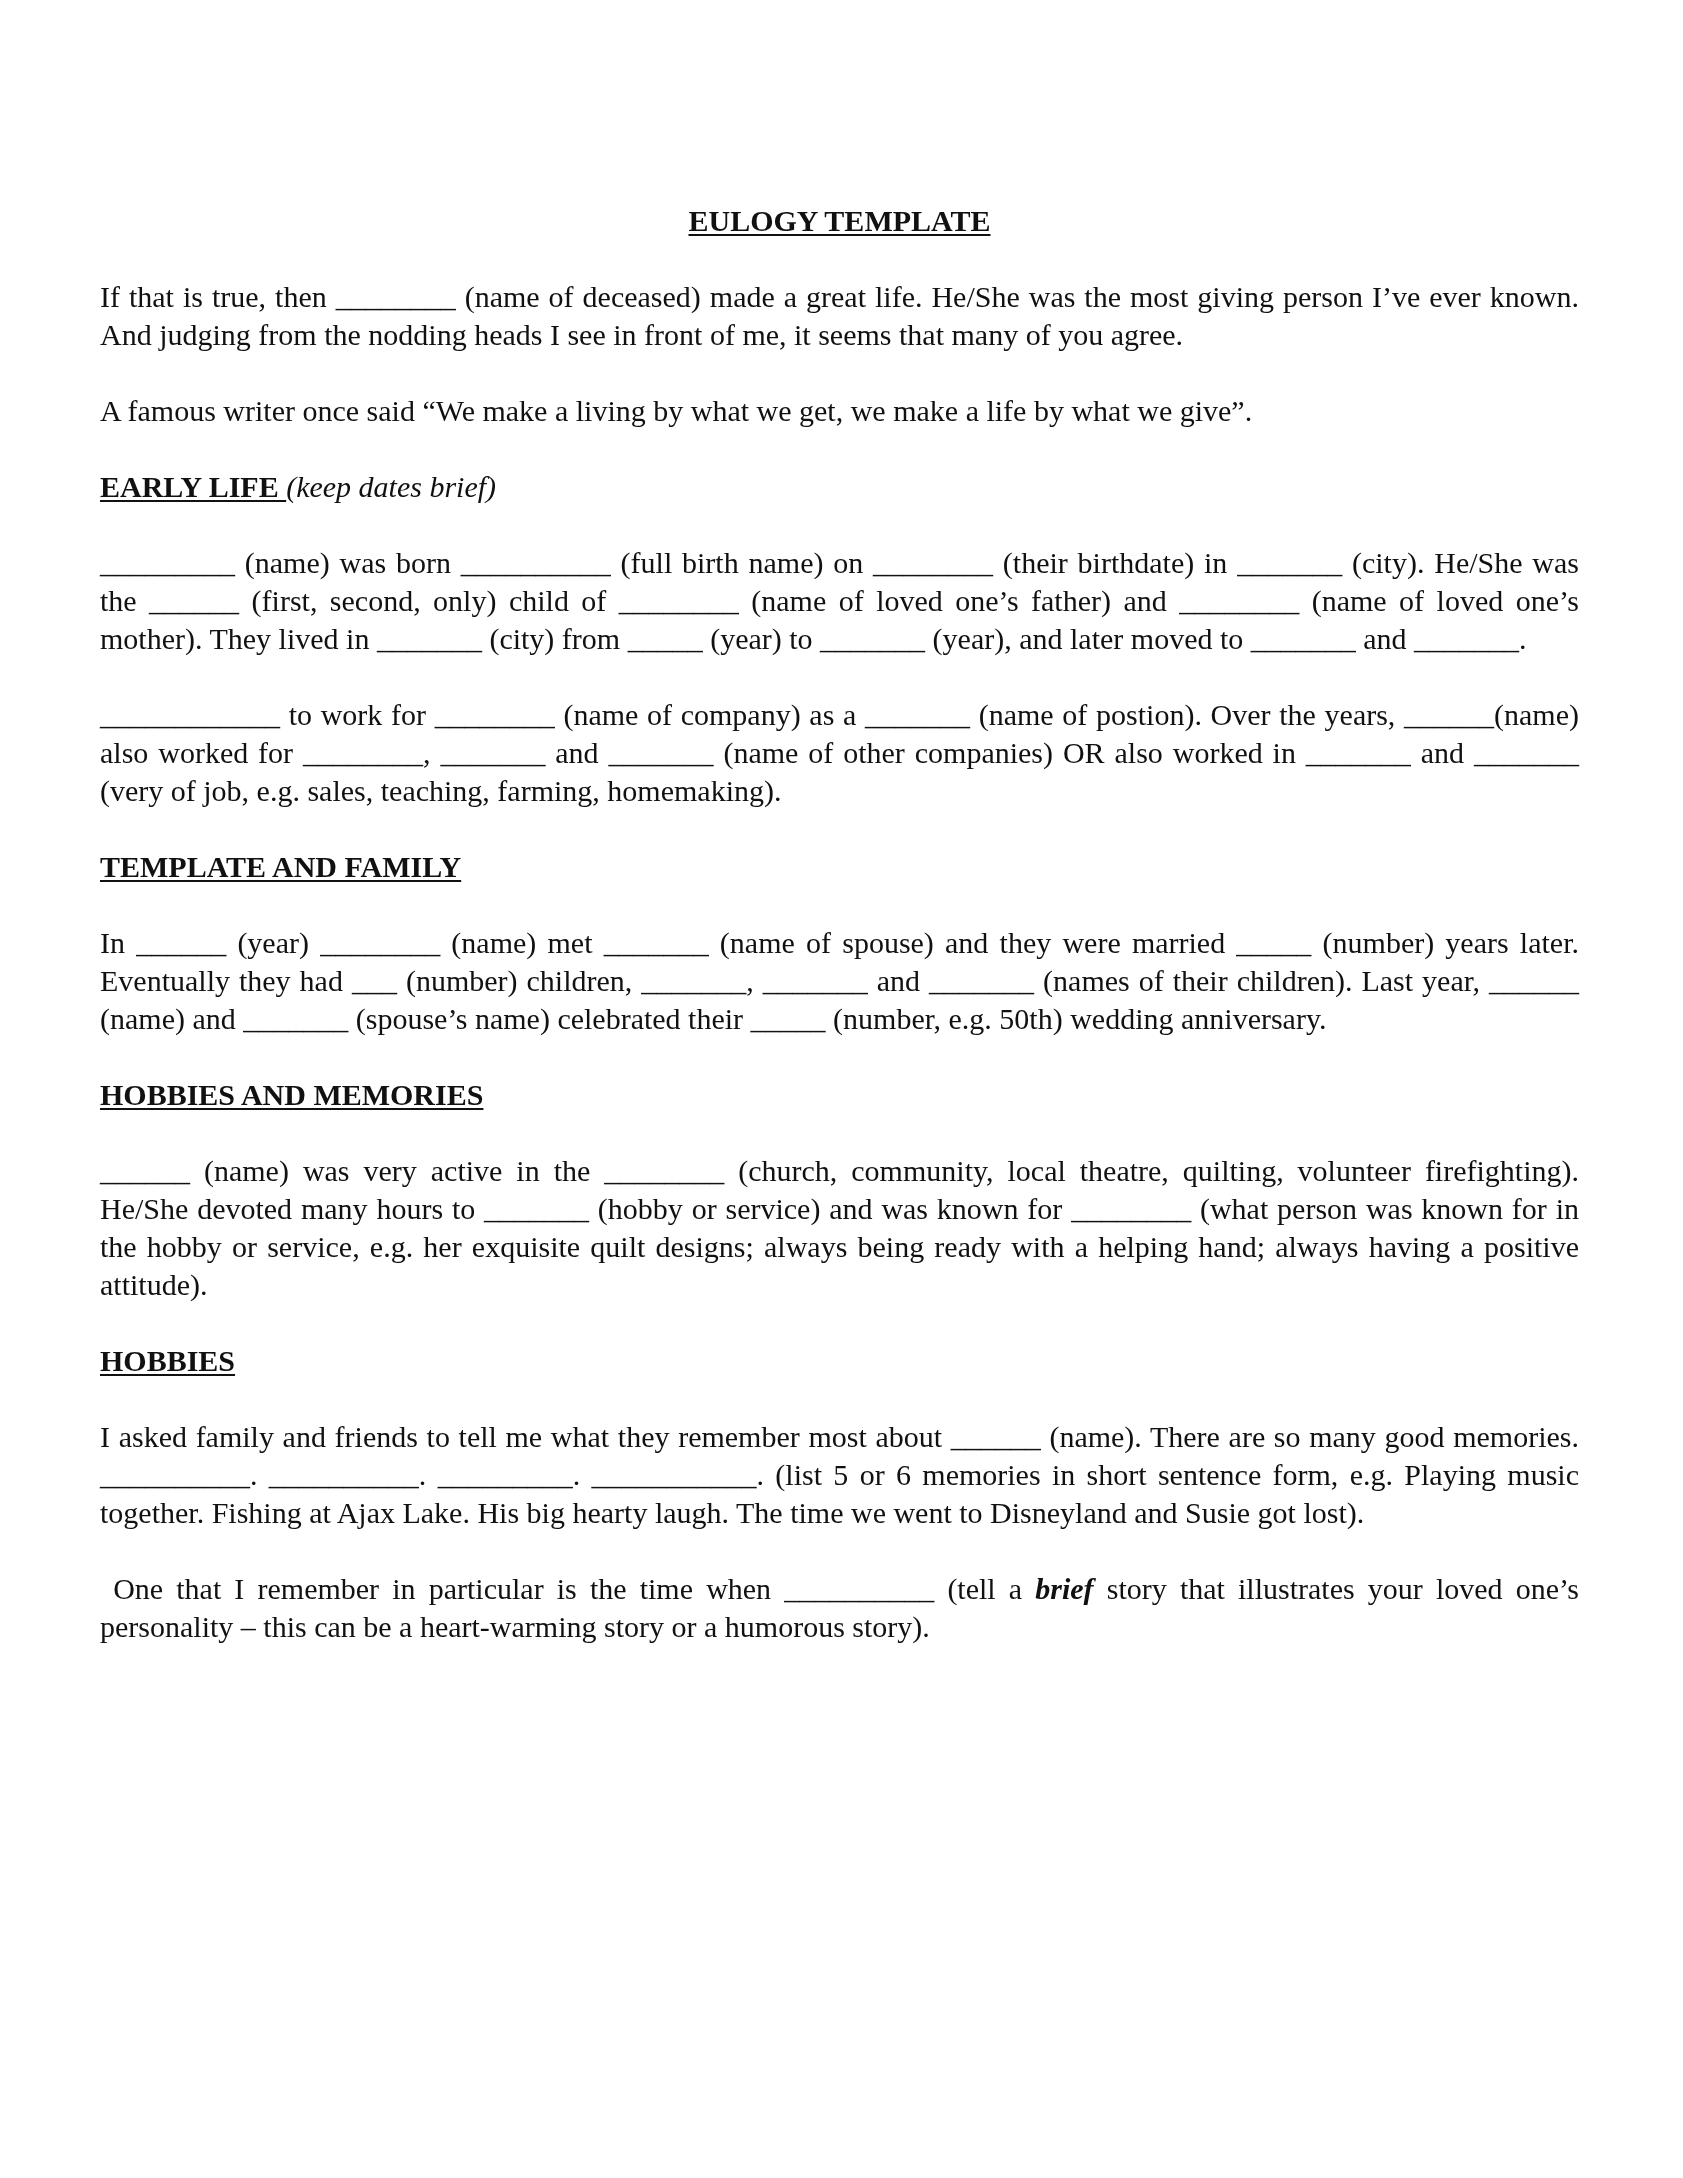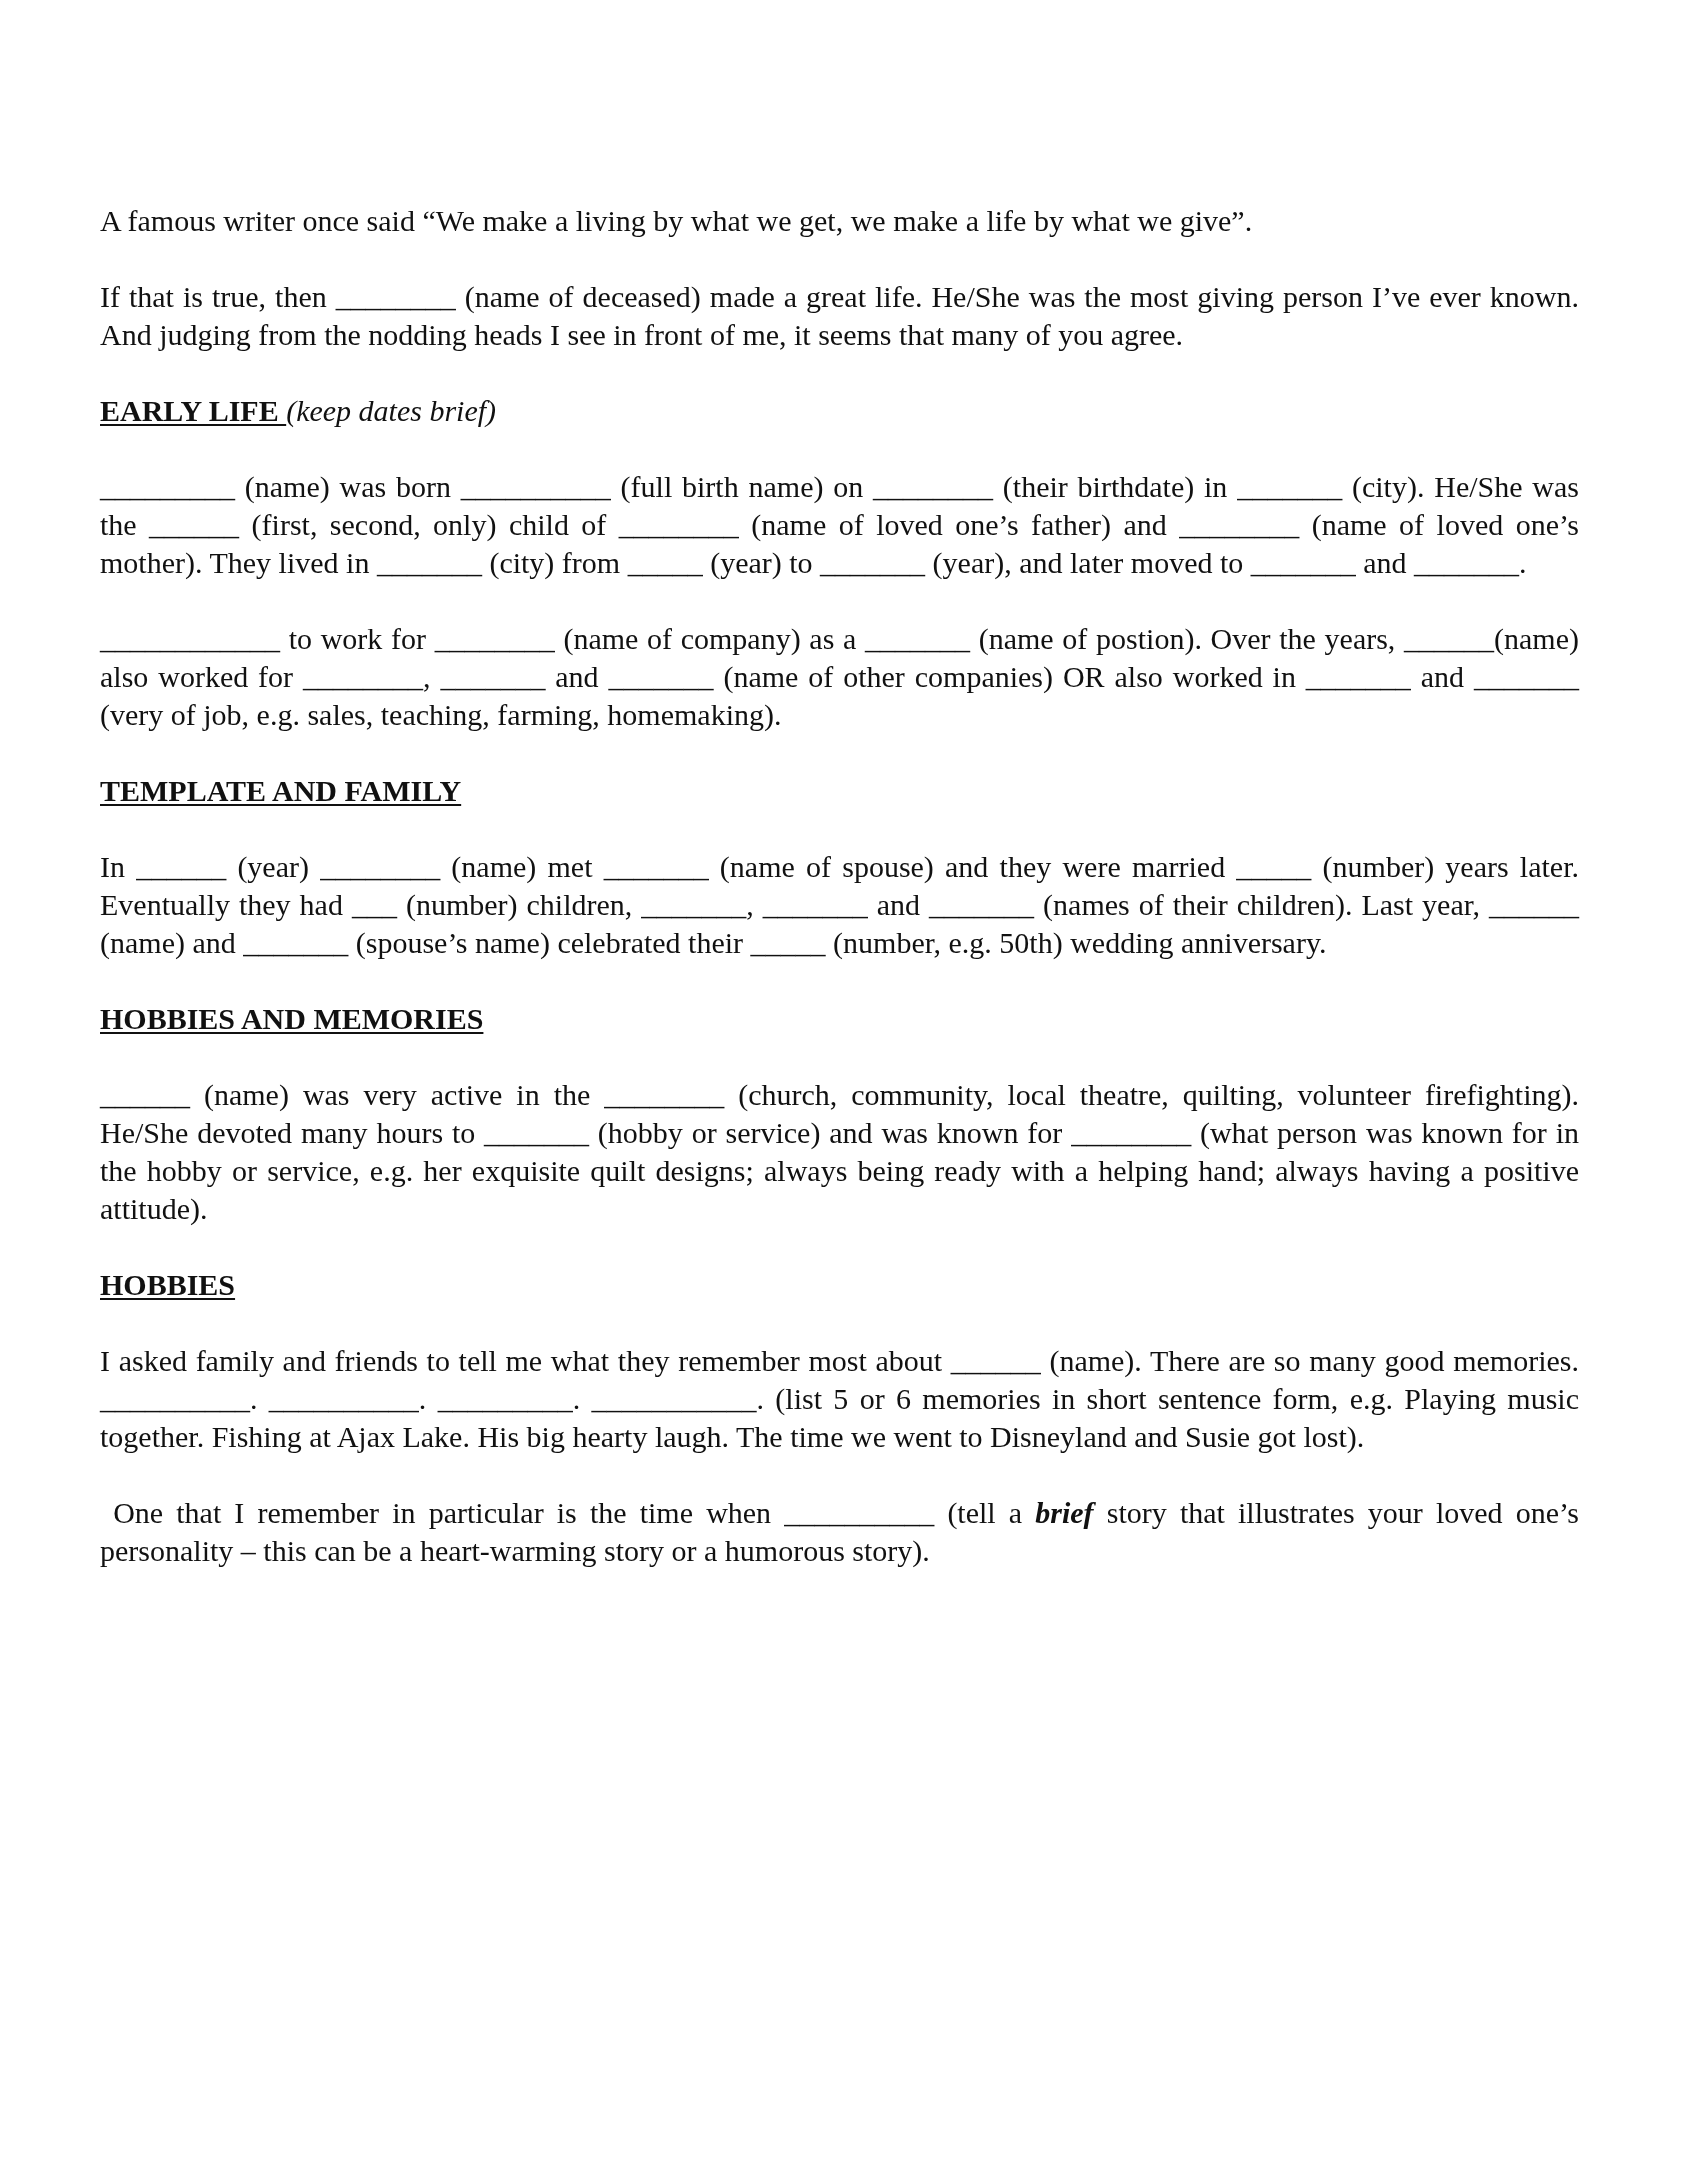--- a/index.html
+++ b/index.html
@@ -59,24 +59,25 @@
   .em {
     font-style: italic;
     font-weight: bold;
   }
 </style>
 </head>
 <body>
 
 <div class="page">
 
+  <div class="title">EULOGY TEMPLATE</div>
 
   <section>
+    <p class="para">If that is true, then ________ (name of deceased) made a great life.  He/She was the most giving person I’ve ever known. And judging from the nodding heads I see in front of me, it seems that many of you agree.</p>
     <p class="para">A famous writer once said “We make a living by what we get, we make a life by what we give”.</p>
-    <p class="para">If that is true, then ________ (name of deceased) made a great life.  He/She was the most giving person I’ve ever known. And judging from the nodding heads I see in front of me, it seems that many of you agree.</p>
   </section>
 
   <section>
     <div class="section-heading">
       <span class="heading-label">EARLY LIFE </span><span class="heading-note">(keep dates brief)</span>
     </div>
     <p class="para">_________ (name) was born __________ (full birth name) on ________ (their birthdate) in _______ (city). He/She was the ______ (first, second, only) child of ________ (name of loved one’s father) and ________ (name of loved one’s mother). They lived in _______ (city) from _____ (year) to _______ (year), and later moved to _______ and _______.</p>
   </section>
 
   <section>

